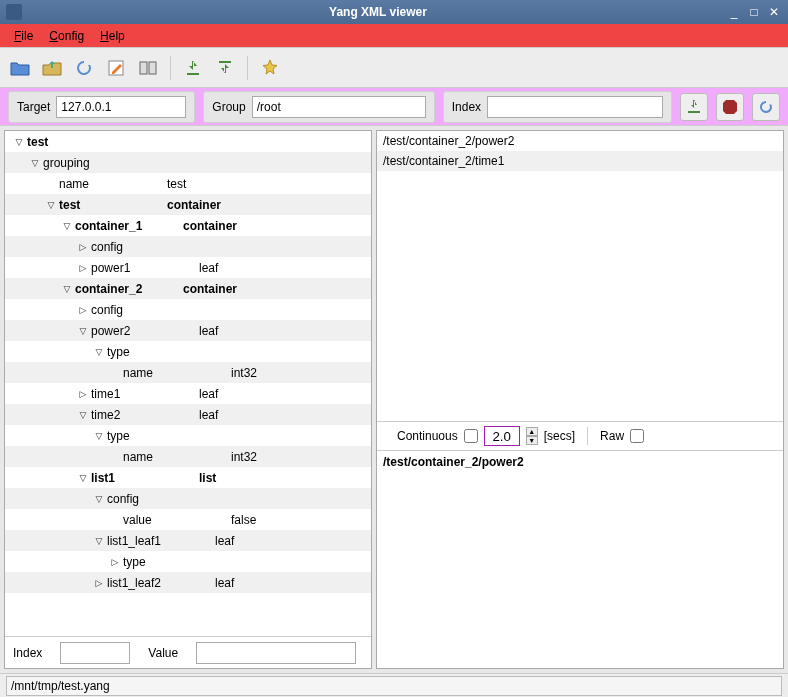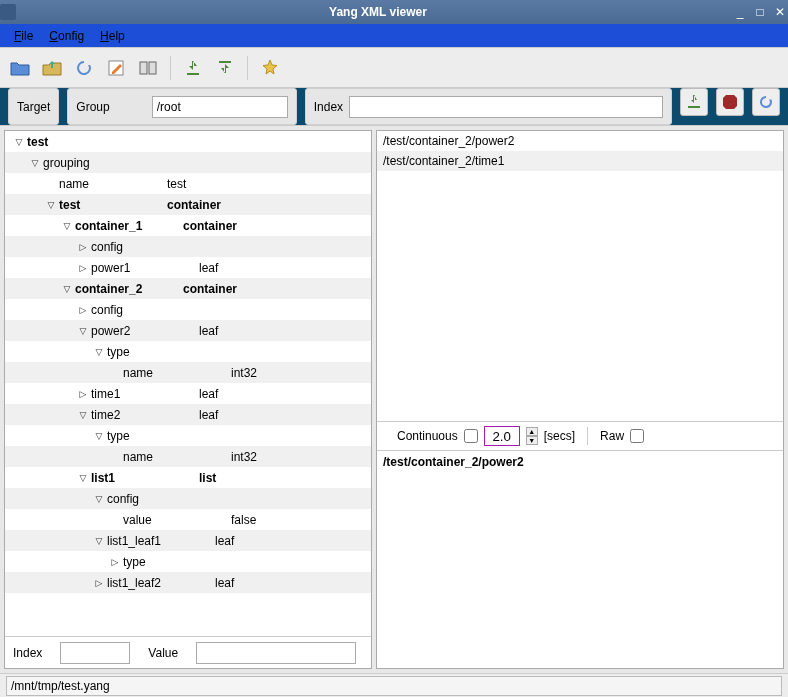--- a/index.html
+++ b/index.html
@@ -1,28 +1,28 @@
 <!DOCTYPE html>
 <html><head>
 <meta charset="utf-8">
 <style>
 * { box-sizing: border-box; margin: 0; padding: 0; }
 body { font-family: sans-serif; font-size: 12px; background: #e8e8e8; width: 788px; height: 697px; overflow: hidden; display: flex; flex-direction: column; }
-.titlebar { background: linear-gradient(#5a7aa3, #4a6a93); color: white; height: 24px; display: flex; align-items: center; padding: 0 0; }
+.titlebar { background: linear-gradient(#5a7aa3, #4a6a93); color: white; height: 24px; display: flex; align-items: center; padding: 0 6px; }
 .titlebar .crumb { width: 16px; height: 16px; background: #3a5a83; border-radius: 2px; margin-right: 8px; }
 .titlebar .title { flex: 1; text-align: center; font-weight: bold; }
 .titlebar .wcontrols { display: flex; gap: 4px; }
 .titlebar .wbtn { width: 16px; height: 16px; display: flex; align-items: center; justify-content: center; color: white; cursor: pointer; font-size: 12px; }
-.menubar { background: #1d4ed8; height: 24px; display: flex; align-items: center; padding: 0 6px; border-bottom: 1px solid #ccc; }
+.menubar { background: #ef4444; height: 24px; display: flex; align-items: center; padding: 0 6px; border-bottom: 1px solid #ccc; }
 .menubar .mitem { padding: 2px 8px; cursor: pointer; }
 .menubar .mitem .ul { text-decoration: underline; }
 .toolbar1 { background: #ededed; height: 40px; display: flex; align-items: center; padding: 0 6px; gap: 4px; border-bottom: 1px solid #ccc; }
 .tb-btn { width: 28px; height: 28px; display: flex; align-items: center; justify-content: center; border: 1px solid transparent; border-radius: 3px; cursor: pointer; }
 .tb-sep { width: 1px; height: 24px; background: #ccc; margin: 0 4px; }
-.toolbar2 { background: #0c4a6e; height: 38px; display: flex; padding: 0 8px; gap: 8px; border-bottom: 1px solid #ccc; }
+.toolbar2 { background: #f0abfc; height: 38px; display: flex; align-items: center; padding: 0 8px; gap: 8px; border-bottom: 1px solid #ccc; }
 .tb2-group { display: flex; align-items: center; gap: 6px; border: 1px solid #d0d0d0; border-radius: 3px; padding: 4px 8px; background: #e6e6e6; }
 .tb2-input { height: 22px; border: 1px solid #aaa; padding: 0 4px; background: white; font-size: 12px; }
 .tb2-btn { width: 28px; height: 28px; display: flex; align-items: center; justify-content: center; border: 1px solid #bbb; border-radius: 3px; background: #eee; cursor: pointer; }
 .main { flex: 1; display: flex; gap: 4px; padding: 4px; overflow: hidden; }
 .panel { background: white; border: 1px solid #aaa; display: flex; flex-direction: column; }
 .left { width: 368px; }
 .right { flex: 1; }
 .tree { flex: 1; overflow: auto; }
 .trow { display: flex; align-items: center; height: 21px; }
 .trow.stripe { background: #f0f0f0; }
@@ -113,24 +113,25 @@
   <div class="tb-btn">
       <svg width="20" height="20" viewBox="0 0 20 20">
         <path d="M10 2l2 5 5 .5-4 3.5 1 5-4-3-4 3 1-5-4-3.5 5-.5z" fill="#e8c44a" stroke="#b89020"></path>
       </svg>
     </div>
 </div>
 
 <div class="toolbar2">
   <div class="tb2-group">
     <span>Target</span>
+    <input class="tb2-input" style="width: 130px;" value="127.0.0.1">
   </div>
   <div class="tb2-group">
     <span>Group</span>
-    <input class="tb2-input" style="width: 136px; margin-left: 36px;" value="/root">
+    <input class="tb2-input" style="width: 174px;" value="/root">
   </div>
   <div class="tb2-group" style="flex:1">
     <span>Index</span>
     <input class="tb2-input" style="flex: 1 1 0%;" value="">
   </div>
   <div class="tb2-btn">
       <svg width="18" height="18" viewBox="0 0 18 18">
         <path d="M9 2v8l-3-3h2V2h2v5h2z" fill="#4a8a3a"></path>
         <rect x="3" y="13" width="12" height="2" fill="#4a8a3a"></rect>
       </svg>

